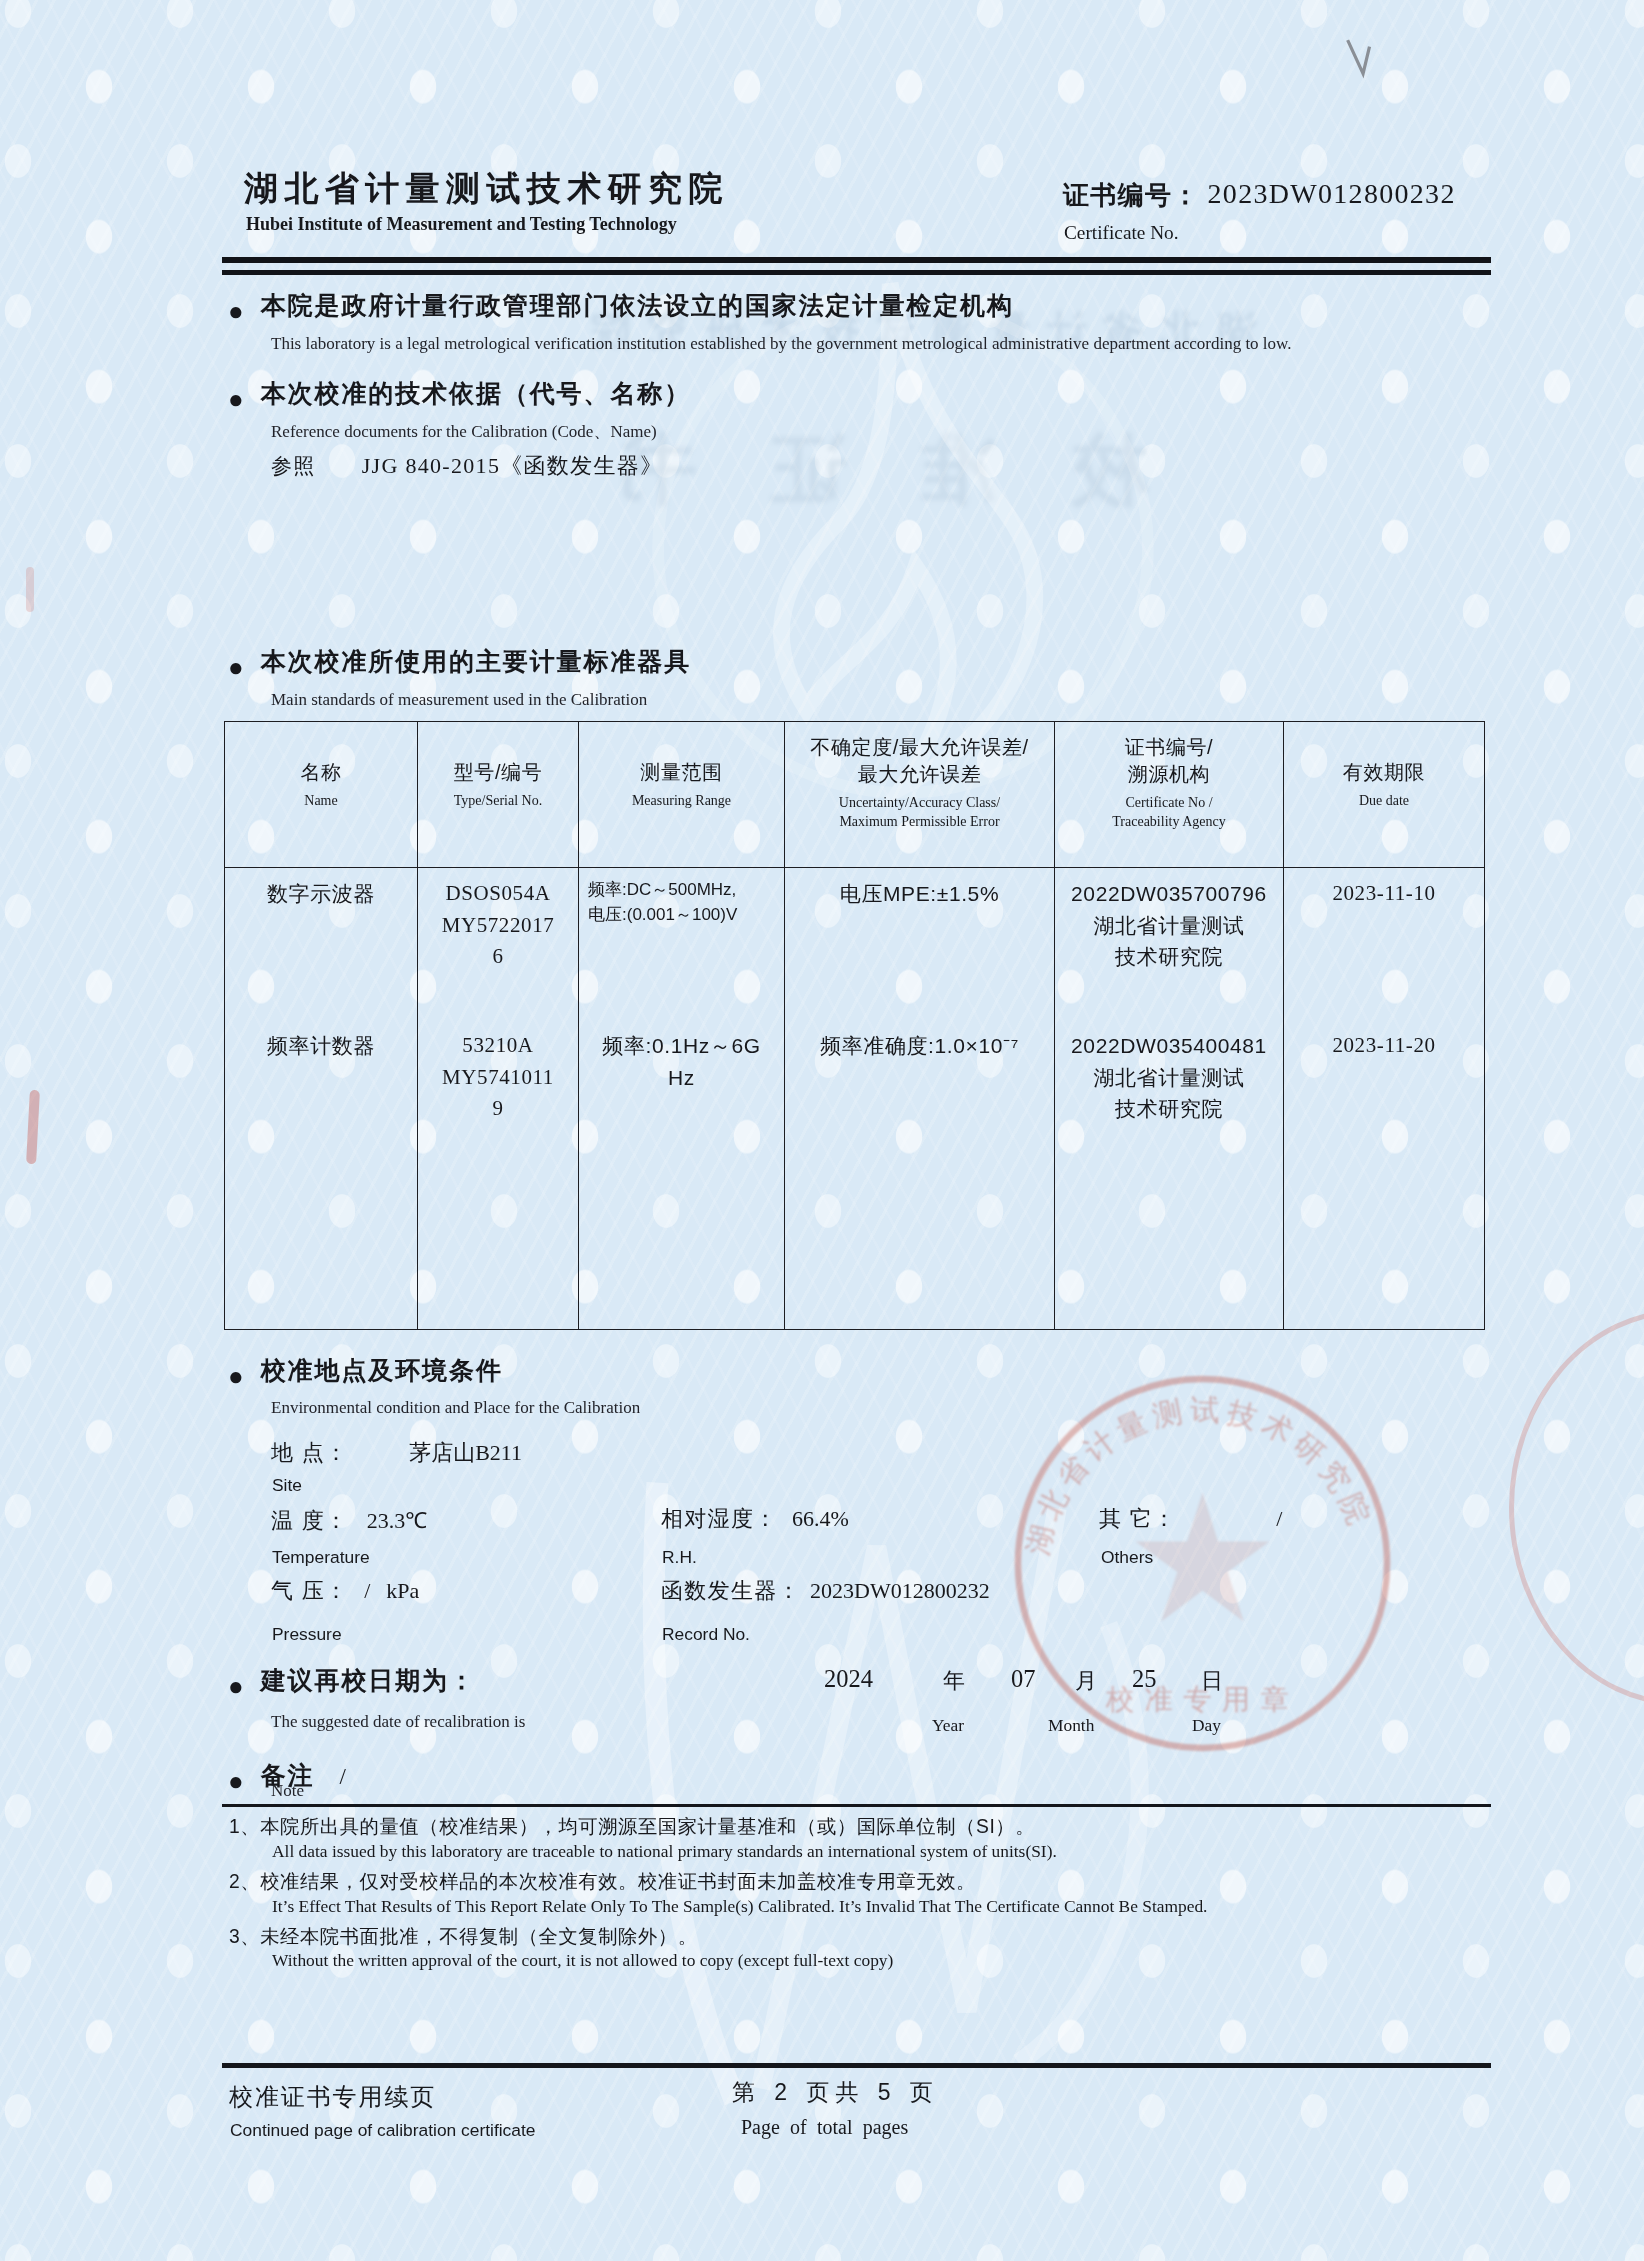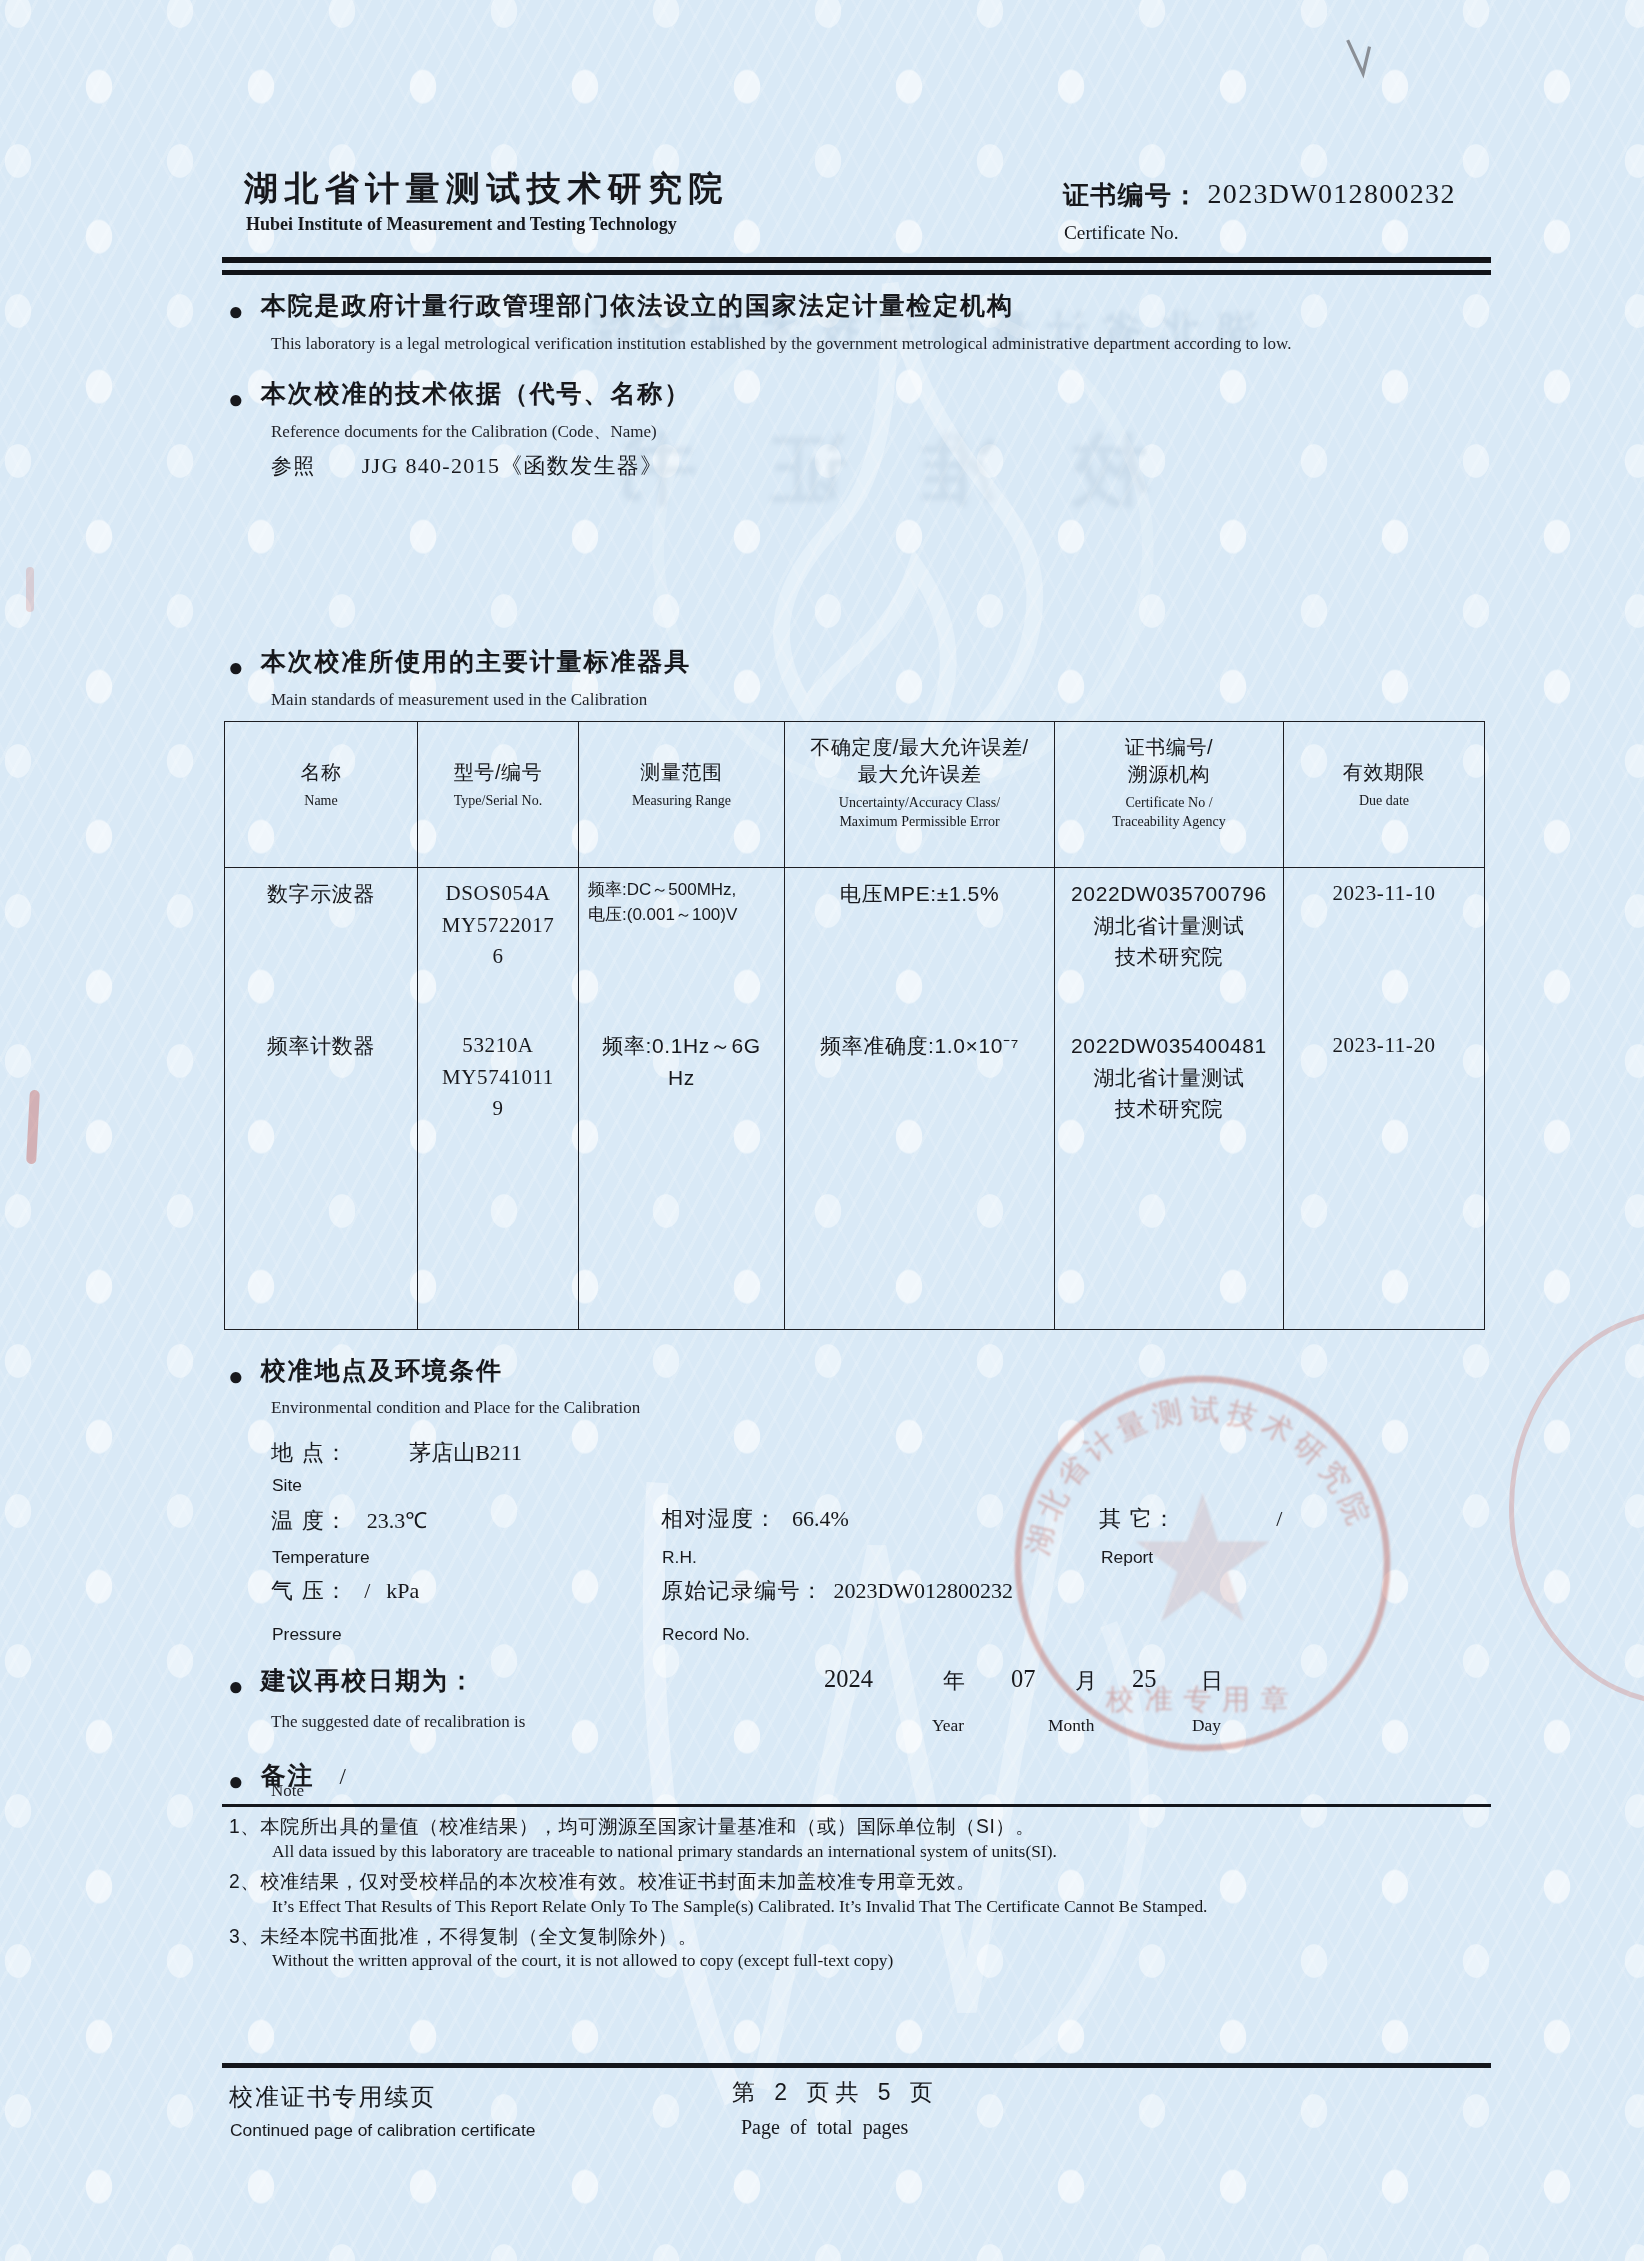--- a/index.html
+++ b/index.html
@@ -211,31 +211,31 @@
   <div class="abs" style="left:661px; top:1504px;">
     <span class="lbl-cn">相对湿度：</span>
     <span class="val" style="margin-left:11.6px;">66.4%</span>
   </div>
   <div class="abs lbl-en" style="left:662px; top:1547px;">R.H.</div>
 
   <div class="abs" style="left:1099px; top:1504px;">
     <span class="lbl-cn">其 它：</span>
     <span class="val" style="margin-left:97px;">/</span>
   </div>
-  <div class="abs lbl-en" style="left:1101px; top:1547px;">Report</div>
+  <div class="abs lbl-en" style="left:1101px; top:1547px;">Others</div>
 
   <div class="abs" style="left:271px; top:1576px;">
     <span class="lbl-cn">气 压：</span>
     <span class="val" style="margin-left:13px;">/</span>
     <span class="val" style="margin-left:13px;">kPa</span>
   </div>
   <div class="abs lbl-en" style="left:272px; top:1624px;">Pressure</div>
 
   <div class="abs" style="left:661px; top:1576px;">
-    <span class="lbl-cn">原始记录编号：</span>
+    <span class="lbl-cn">函数发生器：</span>
     <span class="val" style="margin-left:6.4px;">2023DW012800232</span>
   </div>
   <div class="abs lbl-en" style="left:662px; top:1624px;">Record No.</div>
 
   <div class="abs" style="left:228px; top:1664px;">
     <span class="bullet">●</span><span class="sec-cn">建议再校日期为：</span>
   </div>
   <div class="abs en sec-en" style="left:271px; top:1712px;text-align:center;">The suggested date of recalibration is</div>
 
   <span class="abs val" style="left:824px; top:1665px; font-size:24.5px;">2024</span>

